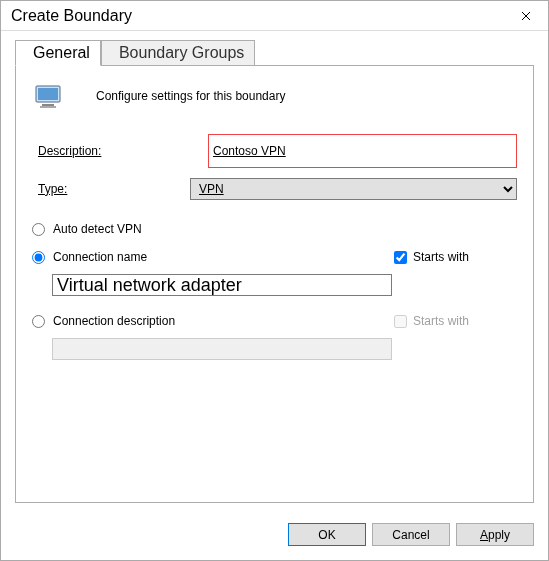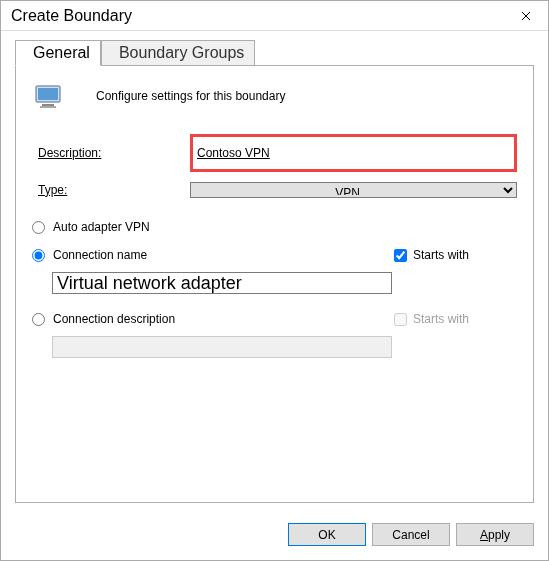--- a/index.html
+++ b/index.html
@@ -91,35 +91,35 @@
   }
   .field-label {
     width: 152px;
     text-decoration: underline;
     text-decoration-color: rgba(0,0,0,0);
   }
   .field-label .accel { text-decoration: underline; }
   .text-input {
     flex: 1;
     height: 22px;
-    border: 3px solid #ef4444;
+    border: 1px solid #ef4444;
     padding: 16px 4px;
     font-family: inherit;
     font-size: 12px;
     outline: none;
+    margin-left: 18px;
   }
   .select {
     flex: 1;
-    height: 16px;
+    height: 22px;
     border: 1px solid #7a7a7a;
     background: #e1e1e1;
     padding: 2px 4px;
     font-family: inherit;
     font-size: 12px;
-    text-align: center;
   }
   .radio-row {
     display: flex;
     align-items: center;
     margin: 14px 0 10px 0;
   }
   .radio-row input[type=radio] {
     margin: 0 8px 0 0;
   }
   .sub-row {
@@ -211,21 +211,21 @@
       <div class="field-row">
         <span class="field-label"><span class="accel">T</span><span>ype:</span></span>
         <select class="select">
           <option>VPN</option>
         </select>
       </div>
     </div>
 
     <div class="radio-row" style="margin-top:22px;">
       <input type="radio" name="vpnmode" style="">
-      <label>Auto adapter VPN</label>
+      <label>Auto detect VPN</label>
     </div>
 
     <div class="radio-row" style="margin-top:14px;">
       <input type="radio" name="vpnmode" checked="" style="">
       <label>Connection name</label>
       <div class="checkbox-group">
         <input type="checkbox" checked="" style="">
         <label>Starts with</label>
       </div>
     </div>

